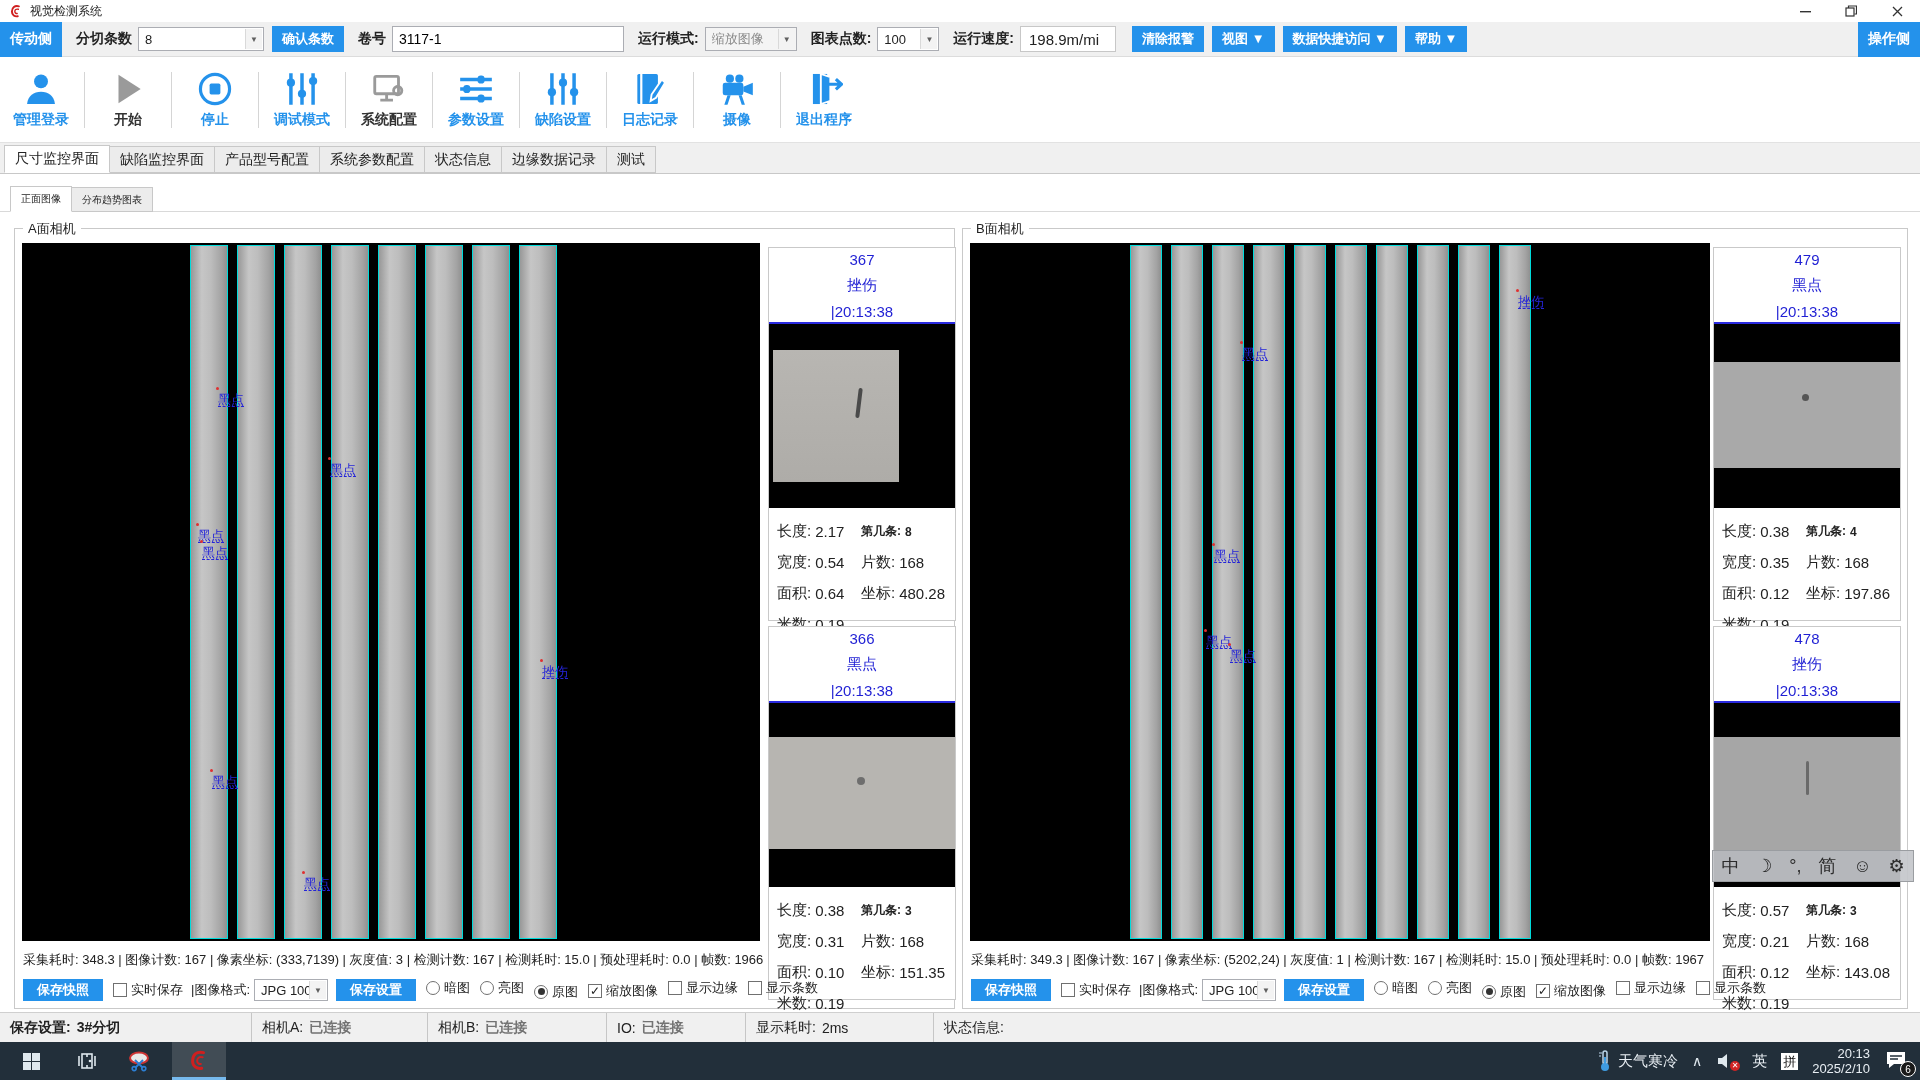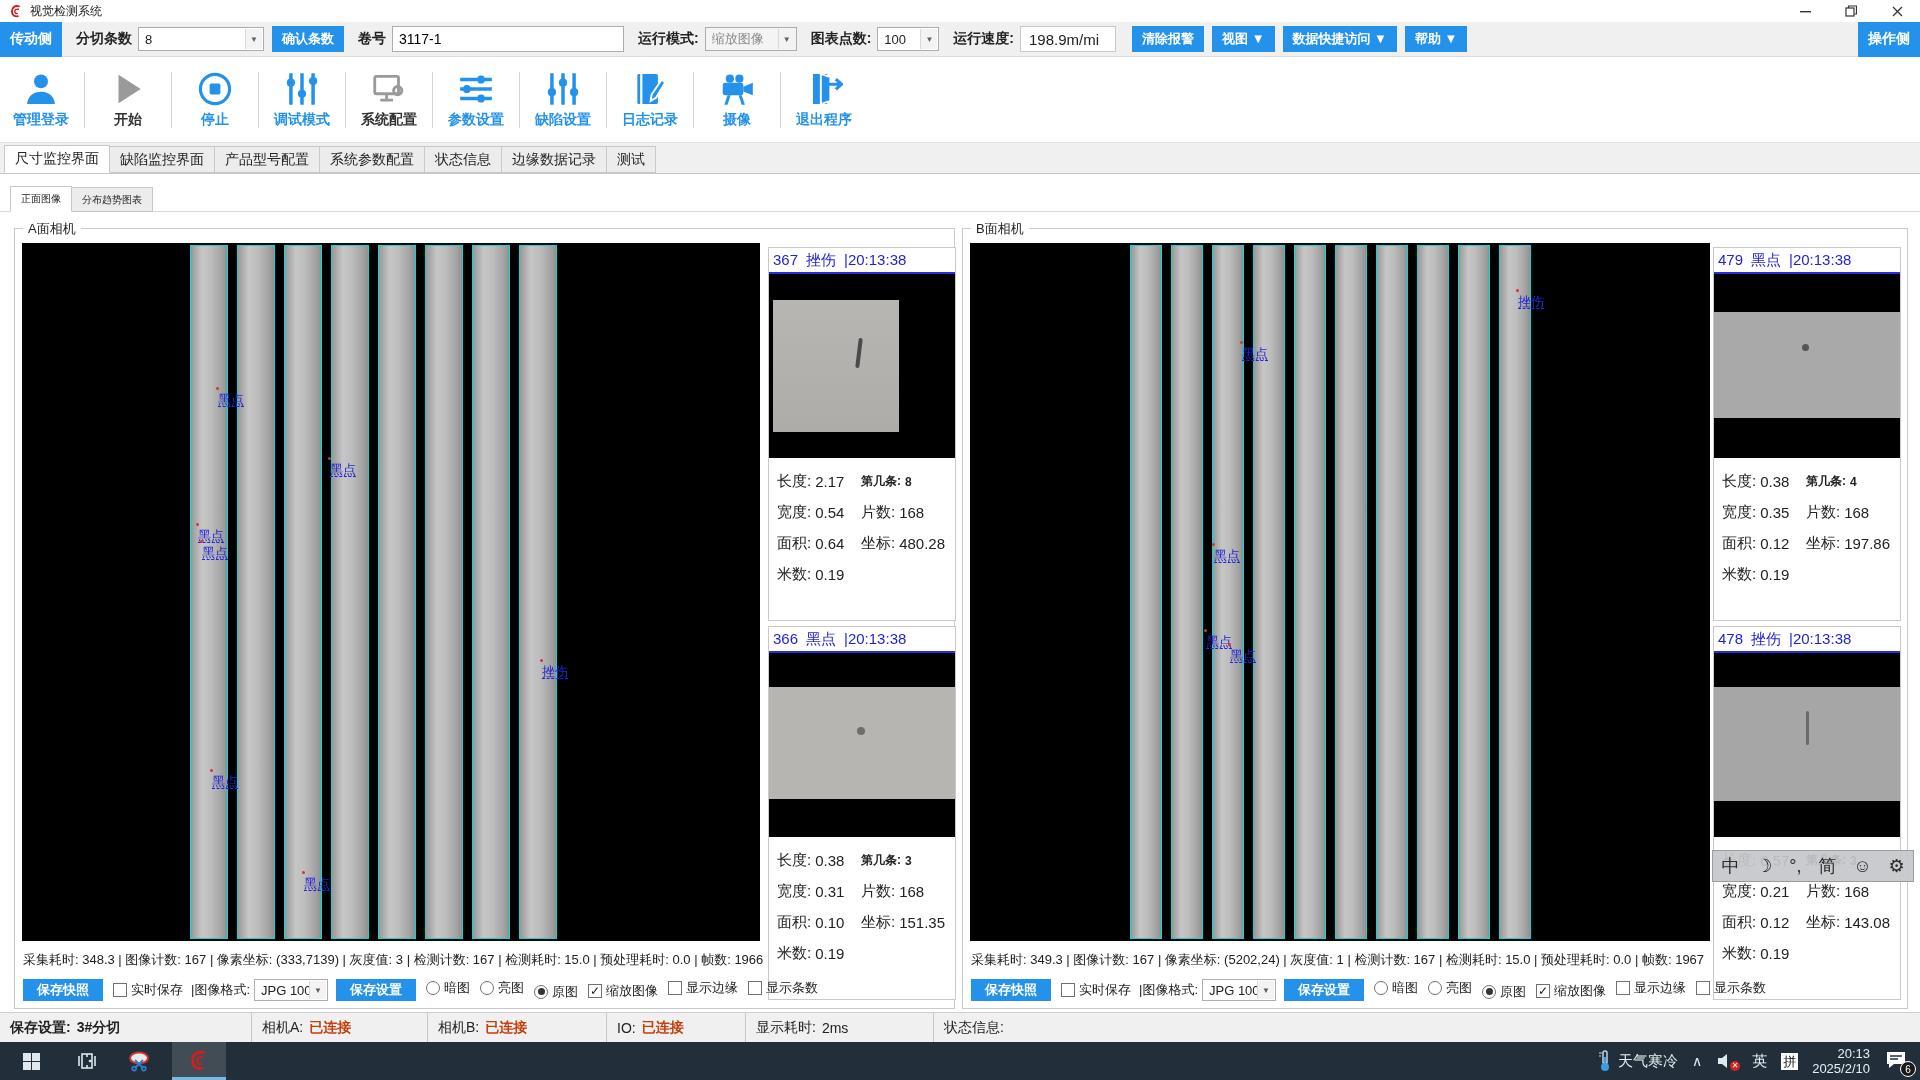--- a/index.html
+++ b/index.html
@@ -41,21 +41,21 @@
   .subtab-line { position:absolute; left:0; top:211px; width:1920px; height:1px; background:#d9d9d9; }
   
   .groupbox { position:absolute; border:1px solid #c9c9c9; background:#fff; }
   .groupbox .legend { position:absolute; top:-9px; left:8px; background:#fff; padding:0 5px; font-size:13px; color:#222; z-index:2; }
   .cam { position:absolute; background:#000; overflow:hidden; }
   .strip { position:absolute; top:2px; bottom:2px; border:1px solid #00dcdc; background:linear-gradient(90deg,#989898,#c6c6c6 30%,#bdbdbd 55%,#a3a3a3 85%,#909090); }
   .defect-label { position:absolute; color:#2424d8; font-size:13px; line-height:13px; border-bottom:1px dashed #2424d8; white-space:nowrap; }
   .defect-label::before { content:""; position:absolute; left:-2px; top:-6px; width:3px; height:3px; background:#e03030; border-radius:50%; }
   .cards { position:absolute; }
   .card { position:absolute; left:0; width:188px; height:374px; border:1px solid #c9c9c9; background:#fff; }
-  .card-head { display:flex; gap:8px; align-items:flex-start; color:#1f1fd4; font-size:15px; padding:3px 4px 2px 4px; border-bottom:2px solid #2a2ae0; }
+  .card-head { display:flex; gap:8px; align-items:center; color:#1f1fd4; font-size:15px; padding:3px 4px 2px 4px; border-bottom:2px solid #2a2ae0;flex-direction:column; }
   .thumb { position:relative; width:100%; height:184px; background:#000; overflow:hidden; }
   .thumb::before, .thumb::after { content:""; position:absolute; }
   .ta1::before { left:4px; top:26px; width:126px; height:132px; background:linear-gradient(180deg,#b8b6b2,#aeaca8); }
   .ta1::after { left:88px; top:64px; width:4px; height:30px; background:#4a4a4a; border-radius:3px; transform:rotate(7deg); }
   .ta2::before { left:0; top:34px; width:188px; height:112px; background:#b7b5b1; }
   .ta2::after { left:88px; top:74px; width:8px; height:8px; border-radius:50%; background:#6e6e6e; }
   .tb1::before { left:0; top:38px; width:188px; height:106px; background:#a9a9a9; }
   .tb1::after { left:88px; top:70px; width:7px; height:7px; border-radius:50%; background:#555; }
   .tb2::before { left:0; top:34px; width:188px; height:114px; background:#a6a6a6; }
   .tb2::after { left:92px; top:58px; width:3px; height:34px; background:#6a6a6a; border-radius:2px; }
@@ -70,21 +70,21 @@
   .mini-blue { height:22px; background:#2492eb; color:#fff; font-size:13px; font-weight:bold; border:none; padding:0 14px; display:flex; align-items:center; }
   .chk { width:14px; height:14px; border:1px solid #707070; background:#fff; display:inline-flex; align-items:center; justify-content:center; font-size:12px; color:#222; margin-right:4px; }
   .rad { width:14px; height:14px; border:1px solid #707070; border-radius:50%; background:#fff; display:inline-flex; align-items:center; justify-content:center; margin-right:4px; }
   .rad.on::after { content:""; width:7px; height:7px; border-radius:50%; background:#333; }
   .opt { display:inline-flex; align-items:center; margin-left:10px; }
   .fmt-combo { height:22px; margin:0 0 0 4px; }
   
   .statusbar { position:absolute; left:0; top:1012px; width:1920px; height:30px; background:#f0f0f0; border-top:1px solid #cfcfcf; display:flex; align-items:stretch; font-size:14px; color:#222; }
   .seg { display:flex; align-items:center; padding:0 10px; border-right:1px solid #c6c6c6; gap:6px; white-space:nowrap; }
   .seg b { font-weight:bold; }
-  .green { color:#c2410c; font-weight:bold; }
+  .green { color:#737373; font-weight:bold; }
   
   .taskbar { position:absolute; left:0; top:1042px; width:1920px; height:38px; background:#222f3a; display:flex; align-items:center; color:#e8eef3; }
   .tb-tile { width:46px; height:38px; display:flex; align-items:center; justify-content:center; }
   .tb-tile.app { background:rgba(255,255,255,.14); border-bottom:3px solid #76b9ed; width:54px; }
   .tray { margin-left:auto; display:flex; align-items:center; gap:14px; padding-right:10px; font-size:13px; }
   .tray .weather { display:flex; align-items:center; gap:6px; font-size:15px; }
   .clock { text-align:right; font-size:13px; line-height:15px; }
   .pin-box { background:#fff; color:#111; font-size:13px; padding:0 2px; line-height:17px; }
   .note-wrap { position:relative; width:26px; height:24px; }
   .badge { position:absolute; right:-6px; bottom:-4px; width:16px; height:16px; border-radius:50%; background:#1a1a1a; border:1px solid #fff; color:#fff; font-size:10px; display:flex; align-items:center; justify-content:center; }

